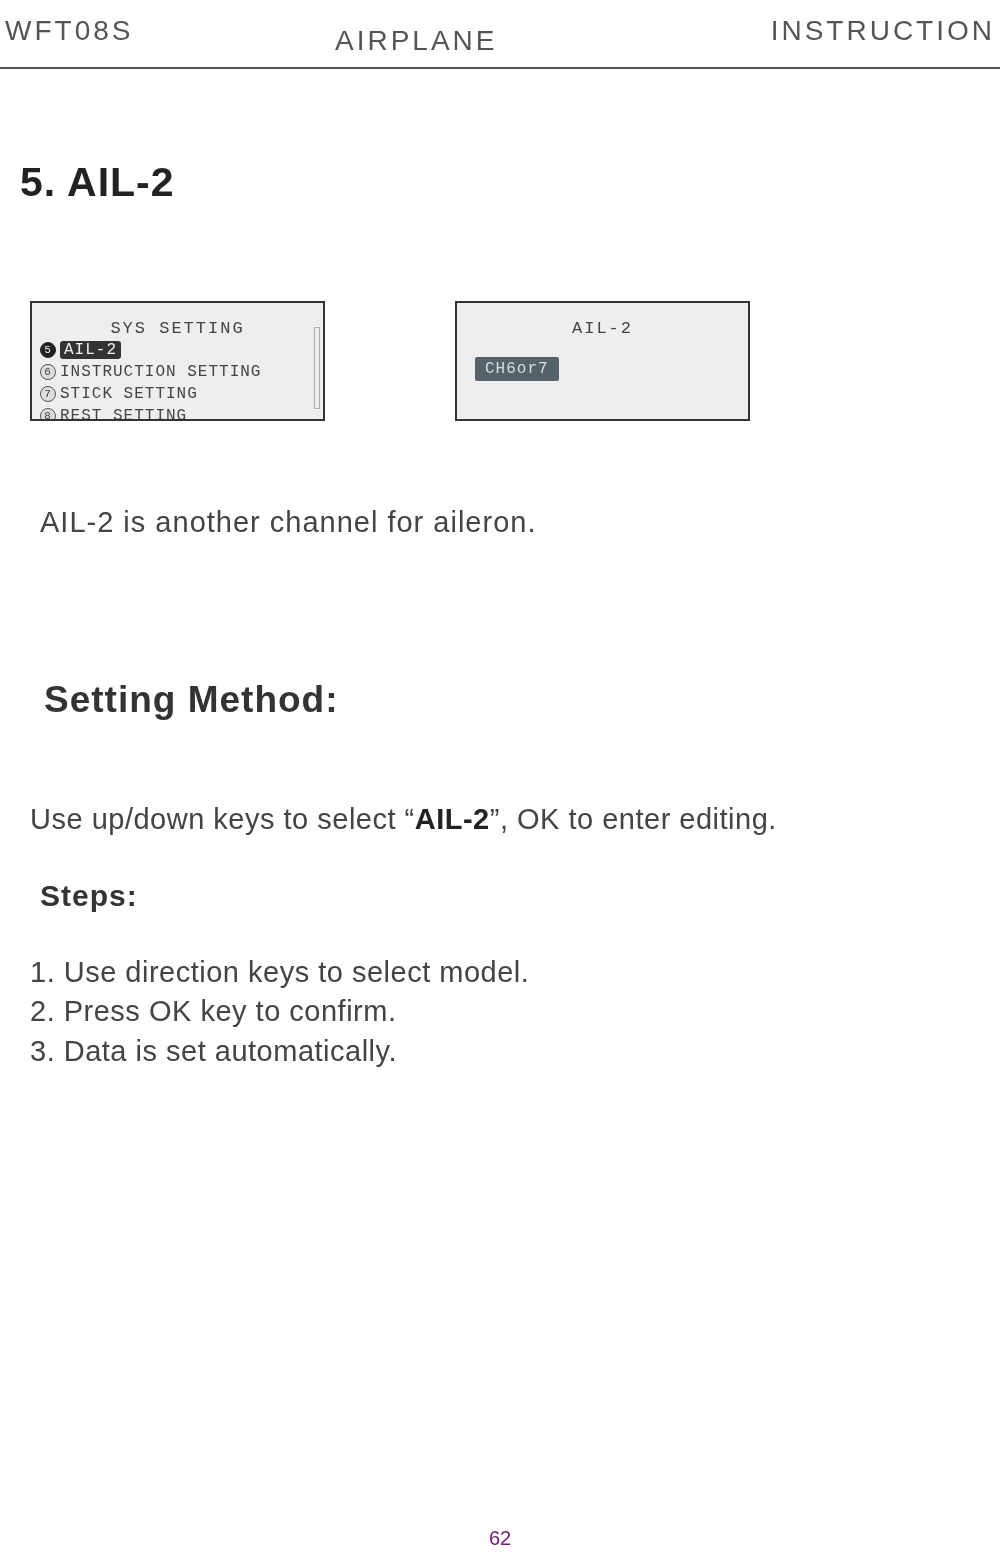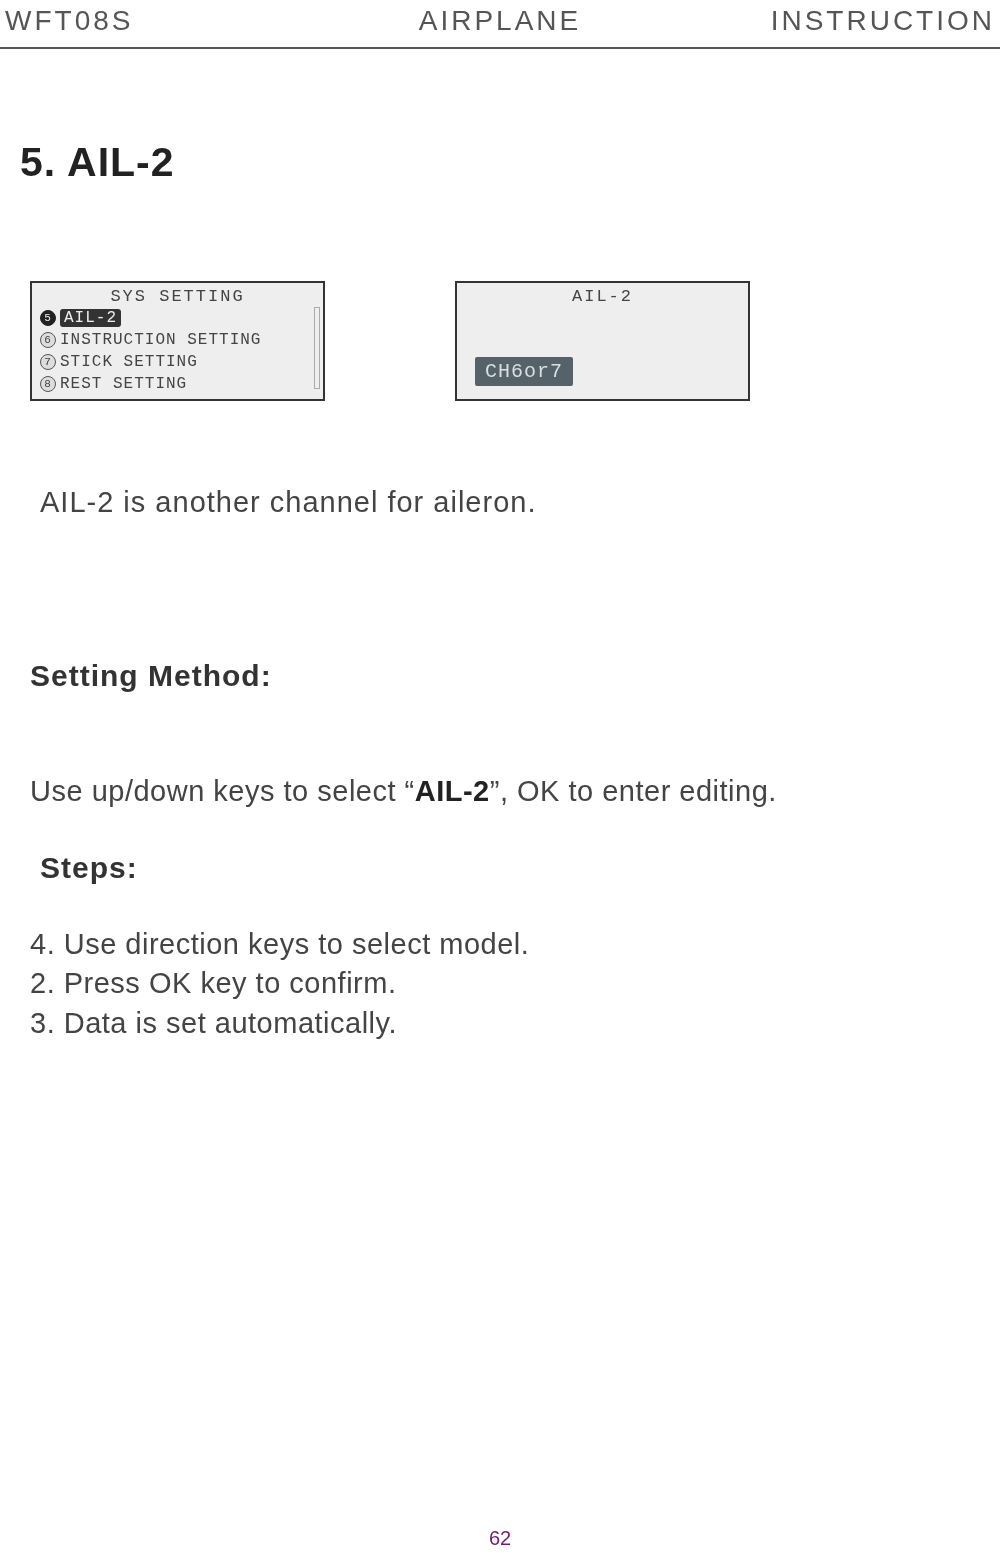--- a/index.html
+++ b/index.html
@@ -19,21 +19,21 @@
       display: flex;
       justify-content: space-between;
       align-items: center;
       padding: 5px 5px 10px 5px;
       border-bottom: 2px solid #555;
       letter-spacing: 3px;
       font-size: 28px;
       color: #555;
     }
     .header-left { flex: 1; text-align: left; }
-    .header-center { flex: 1; text-align: center; }
+    .header-center { flex: 1; text-align: left; margin-top: 20px; }
     .header-right { flex: 1; text-align: right; }
     .section-title {
       font-size: 41px;
       font-weight: bold;
       margin: 90px 0 0 20px;
       color: #222;
       letter-spacing: 1px;
     }
     .screens {
       display: flex;
@@ -47,21 +47,21 @@
       background: #eeeeee;
       position: relative;
       overflow: hidden;
     }
     .screen-header {
       text-align: center;
       font-family: 'Courier New', monospace;
       font-size: 17px;
       color: #444;
       letter-spacing: 2px;
-      padding: 4px 0 1px 0;
+      padding: 16px 0 1px 0;
     }
     .screen-row {
       display: flex;
       align-items: center;
       padding: 0 8px;
       height: 22px;
       font-family: 'Courier New', monospace;
       font-size: 16px;
       color: #444;
       letter-spacing: 1px;
@@ -93,39 +93,39 @@
       position: absolute;
       right: 3px;
       top: 24px;
       bottom: 10px;
       width: 6px;
       border: 1px solid #aaa;
     }
     .screen2-button {
       position: absolute;
       left: 18px;
-      top: 74px;
+      top: 54px;
       background: #56626a;
       color: #d8dee2;
       font-family: 'Courier New', monospace;
-      font-size: 20px;
+      font-size: 16px;
       padding: 3px 10px;
       border-radius: 2px;
       letter-spacing: 1px;
     }
     .desc {
       font-size: 29px;
       color: #444;
       margin: 85px 0 0 40px;
       letter-spacing: 1px;
     }
     .method-title {
-      font-size: 30px;
+      font-size: 37px;
       font-weight: bold;
-      margin: 140px 0 0 30px;
+      margin: 140px 0 0 44px;
       letter-spacing: 1px;
     }
     .method-text {
       font-size: 29px;
       color: #444;
       margin: 40px 0 0 30px;
       letter-spacing: 0.5px;
       line-height: 1.35;
     }
     .steps-title {
@@ -195,18 +195,18 @@
 <div class="method-title">Setting Method:</div>
 
 <div class="method-text">
   <br>
   <span>Use up/down keys to select “</span><span class="bold">AIL-2</span><span>”, OK to enter editing.</span>
 </div>
 
 <div class="steps-title">Steps:</div>
 
 <div class="steps-text">
-  <div>4. Use direction keys to select model.</div>
+  <div>1. Use direction keys to select model.</div>
   <div>2. Press OK key to confirm.</div>
   <div>3.  Data is set automatically.</div>
 </div>
 
 <div class="page-num">62</div>
 
 </body></html>

